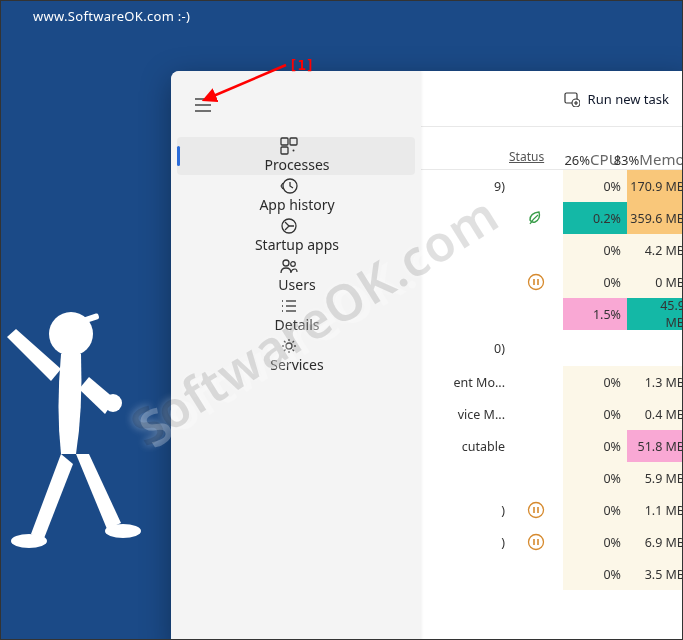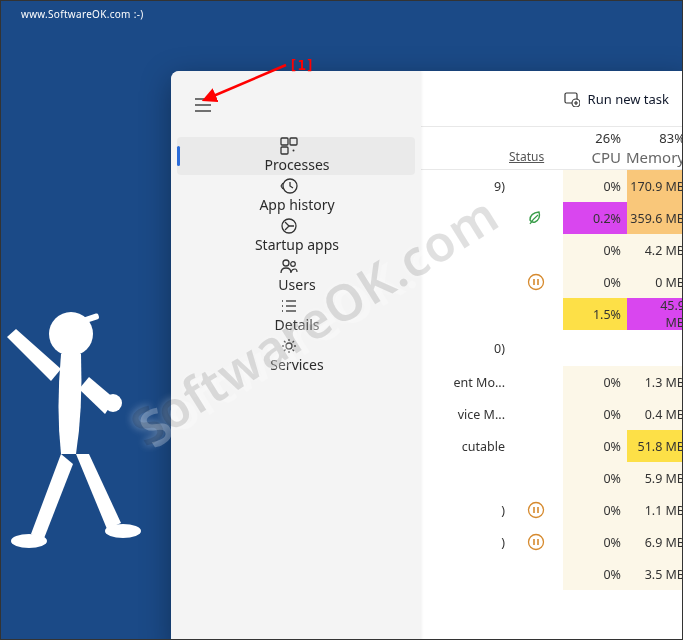--- a/index.html
+++ b/index.html
@@ -6,22 +6,22 @@
   body {
     width: 683px; height: 640px;
     font-family: "Segoe UI", system-ui, sans-serif;
     font-size: 14px;
     background: #1b4a87;
     position: relative;
     overflow: hidden;
     border: 1px solid #333;
   }
   .page-url {
-    position: absolute; top: 6px; left: 20px;
-    color: #fff; font-size: 10px; letter-spacing: 0.3px;
+    position: absolute; top: 6px; left: 32px;
+    color: #fff; font-size: 13px; letter-spacing: 0.3px;
   }
   .watermark-text {
     position: absolute;
     top: 50%; left: 46%;
     transform: translate(-50%, -50%) rotate(-32deg);
     font-size: 50px; font-weight: 600;
     color: rgba(0,0,0,0.12);
     white-space: nowrap;
     pointer-events: none;
     z-index: 50;
@@ -134,21 +134,21 @@
     height: 44px;
     border-top: 1px solid #e8e8e8;
     border-bottom: 1px solid #e8e8e8;
     font-size: 12px;
     color: #555;
   }
   .col-name { flex: 1; padding: 6px 8px; }
   .col-status { width: 54px; display: flex; align-items: flex-end; padding-bottom: 4px; text-decoration: underline; }
   .col-num {
     width: 64px;
-    display: flex; flex-direction: column;
+    display: flex; flex-direction: row;
     align-items: flex-end;
     justify-content: center;
     padding-right: 6px;
   }
   .col-num .pct { font-size: 13px; color: #333; }
   .col-num .lbl { font-size: 15px; color: #666; }
   .rows { flex: 1; overflow: hidden; }
   .row {
     display: flex;
     height: 32px;
@@ -168,22 +168,22 @@
     display: flex; align-items: center; justify-content: center;
   }
   .cell-cpu, .cell-mem {
     width: 64px;
     text-align: right;
     padding-right: 6px;
     height: 100%;
     display: flex; align-items: center; justify-content: flex-end;
   }
   .heat0 { background: #fcf7e8; }
-  .heat1 { background: #d946ef; padding-left: 22px; }
-  .heat2 { background: #fde047; }
+  .heat1 { background: #14b8a6; padding-left: 22px; }
+  .heat2 { background: #f9a8d4; }
   .heat3 { background: #f9c77a; }
   .gap-row { height: 36px; }
   svg { display: block; }
 </style>
 </head>
 <body>
 
 <div class="page-url">www.SoftwareOK.com :-)</div>
 
 <div class="watermark-text shadow">SoftwareOK.com</div>

